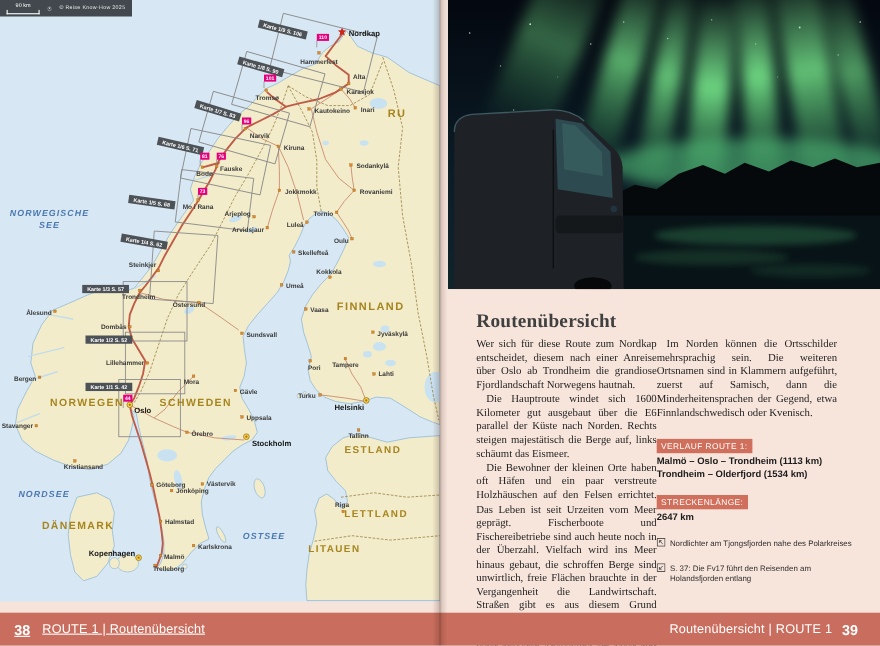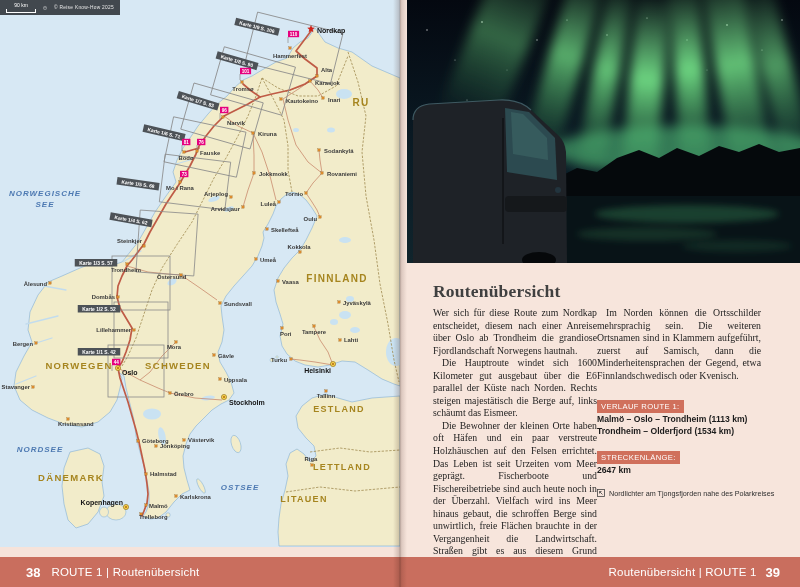--- a/index.html
+++ b/index.html
@@ -18,21 +18,21 @@
   
   .scalebox{position:absolute;left:0;top:0;width:120px;height:15px;background:rgba(58,63,68,.95);display:flex;align-items:center;gap:7px;padding:0 6px;box-sizing:border-box;z-index:4;}
   .scale{display:flex;flex-direction:column;align-items:center;line-height:1;}
   .scale .txt{font-size:5px;color:#fff;margin-bottom:1px;}
   .scale .bar{width:28px;height:3px;border-left:1px solid #fff;border-right:1px solid #fff;border-bottom:1px solid #fff;}
   .credit{font-size:4.8px;color:#e9e9e9;letter-spacing:.3px;white-space:nowrap;}
   
   .footer{position:absolute;bottom:0;left:0;width:100%;height:30px;background:#c96e5e;color:#fff;display:flex;align-items:center;box-sizing:border-box;z-index:5;}
   .footer .pagenum{font-weight:700;font-size:13px;}
   .footer .ftext{font-size:11.5px;letter-spacing:.2px;}
-  .footer.fl{padding-left:26px;gap:11px;}
+  .footer.fl{padding-left:13px;gap:11px;text-decoration:underline;}
   .footer.fr{justify-content:flex-end;padding-right:20px;gap:9px;}
   
   .photo{position:absolute;left:7px;top:0;width:393px;height:263px;overflow:hidden;}
   h1.rptitle{position:absolute;left:33px;top:281px;margin:0;font-family:"Liberation Serif",serif;font-weight:700;font-size:17.5px;color:#404040;letter-spacing:.2px;}
   .col{position:absolute;top:307px;width:164px;font-family:"Liberation Serif",serif;font-size:9.8px;line-height:12.55px;color:#1e1e1e;text-align:justify;}
   .col p{margin:0;}
   .col p.ind{text-indent:9px;}
   .col.c1{left:33px;}
   .col.c2{left:197px;}
   .infoboxes{position:absolute;left:197px;top:395px;width:192px;}
@@ -436,20 +436,29 @@
 
     <div class="caption c1">
       <span class="cap-icon">
         <svg width="8" height="8" viewBox="0 0 8 8">
             <rect x="0.5" y="0.5" width="7" height="7" fill="none" stroke="#444" stroke-width="0.8"></rect>
             <path d="M5.5,5.5 L2.5,2.5 M2.5,2.5 L2.5,4.5 M2.5,2.5 L4.5,2.5" stroke="#444" stroke-width="0.8" fill="none"></path>
           </svg>
       </span>
       <span>Nordlichter am Tjongsfjorden nahe des Polarkreises</span>
     </div>
+    <div class="caption c2">
+      <span class="cap-icon">
+        <svg width="8" height="8" viewBox="0 0 8 8">
+            <rect x="0.5" y="0.5" width="7" height="7" fill="none" stroke="#444" stroke-width="0.8"></rect>
+            <path d="M5.5,2.5 L2.5,5.5 M2.5,5.5 L2.5,3.5 M2.5,5.5 L4.5,5.5" stroke="#444" stroke-width="0.8" fill="none"></path>
+          </svg>
+      </span>
+      <span>S. 37: Die Fv17 führt den Reisenden am Holandsfjorden entlang</span>
+    </div>
 
     <div class="footer fr">
       <span class="ftext">Routenübersicht | ROUTE 1</span>
       <span class="pagenum">39</span>
     </div>
   </div>
 
   <div class="spine"></div>
 </div>
 

